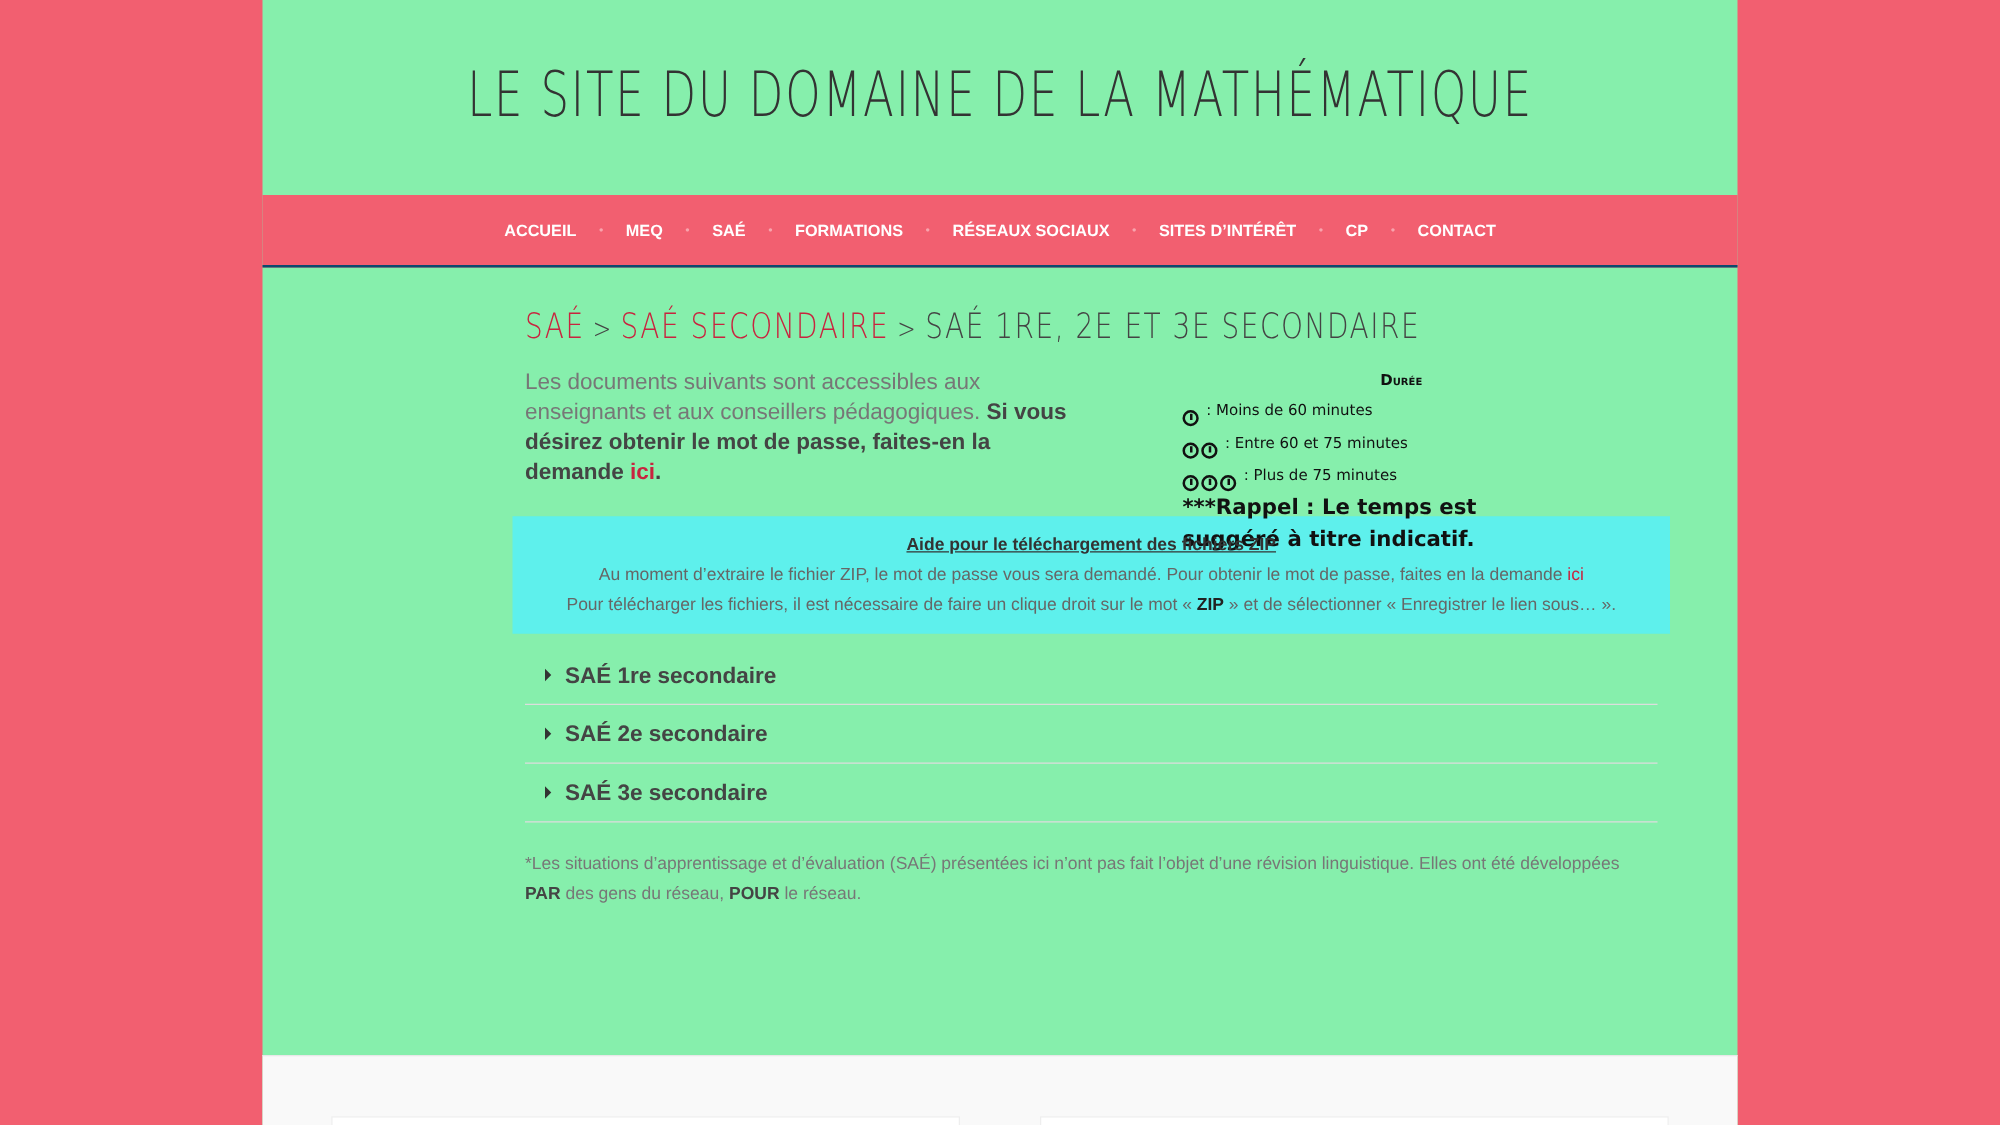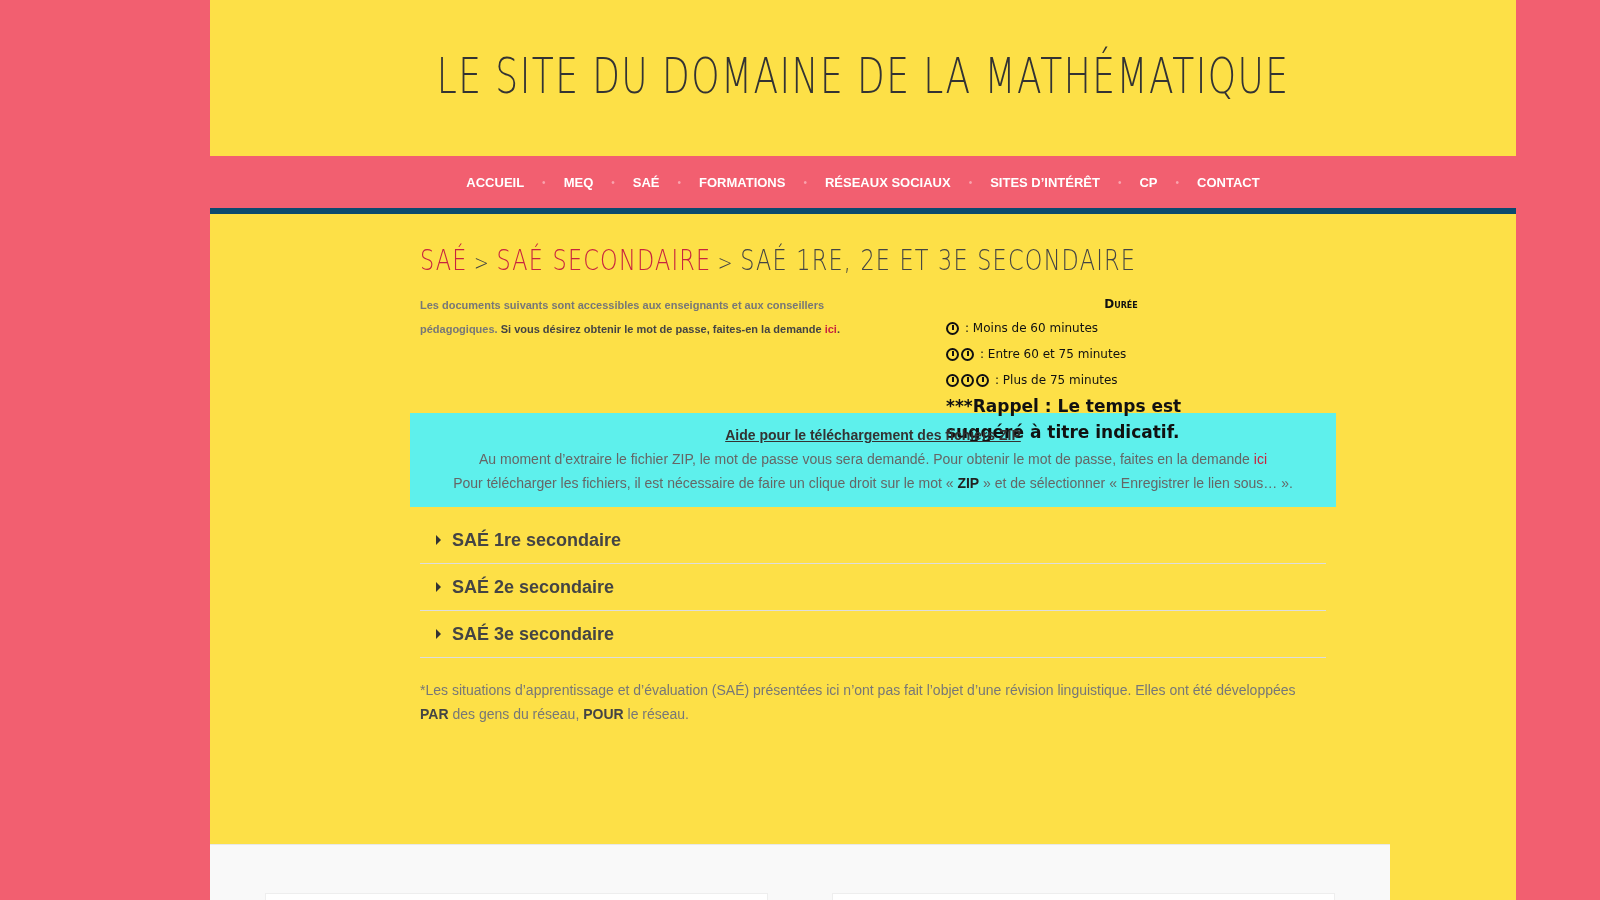--- a/index.html
+++ b/index.html
@@ -6,23 +6,23 @@
     html, body { width: 1600px; height: 900px; overflow: hidden; }
     body {
       background: #f25f70;
       font-family: "Liberation Sans", sans-serif;
       color: #555;
     }
     .page {
       position: absolute;
       left: 210px;
       top: 0;
-      width: 1306px;
+      width: 1180px;
       height: 900px;
-      background: #fde047;
+      background: #86efac;
     }
     .site-header {
       height: 156px;
       display: flex;
       align-items: center;
       justify-content: center;
     }
     .site-title {
       font-family: "DejaVu Sans", sans-serif;
       font-weight: 300;
@@ -30,21 +30,21 @@
       letter-spacing: 2px;
       color: #333;
       text-transform: uppercase;
       transform: scaleX(0.72);
       white-space: nowrap;
       margin-top: -4px;
     }
     .main-nav {
       height: 58px;
       background: #f25f70;
-      border-bottom: 6px solid #0c4a6e;
+      border-bottom: 2px solid #0c4a6e;
       display: flex;
       align-items: center;
       justify-content: center;
     }
     .nav-list { display: flex; align-items: center; list-style: none; }
     .nav-item {
       color: #fff;
       font-weight: bold;
       font-size: 13px;
       text-transform: uppercase;
@@ -78,24 +78,24 @@
     .crumb-link { color: #c8243f; cursor: pointer; }
     .crumb-sep { color: #444; margin: 0 8px; font-size: 22px; }
     .intro-row {
       display: flex;
       justify-content: space-between;
       margin-top: 12px;
       height: 120px;
     }
     .intro-text {
       width: 450px;
-      font-size: 11px;
+      font-size: 18px;
       line-height: 24px;
       color: #777;
-      font-weight: bold;
+      font-weight: normal;
     }
     .intro-text b { color: #444; }
     .link-red { color: #c8243f; cursor: pointer; }
     .duration-box {
       width: 310px;
       margin-right: 70px;
       font-family: "DejaVu Sans", sans-serif;
       font-size: 12px;
       color: #111;
     }
@@ -105,21 +105,21 @@
       font-size: 12px;
       font-variant: small-caps;
       margin-left: 40px;
       height: 22px;
       line-height: 22px;
     }
     .duration-line {
       height: 26px;
       line-height: 26px;
       display: flex;
-      align-items: center;
+      align-items: flex-end;
     }
     .clock {
       display: inline-block;
       width: 13px;
       height: 13px;
       border: 2px solid #111;
       border-radius: 50%;
       position: relative;
       margin-right: 2px;
     }

